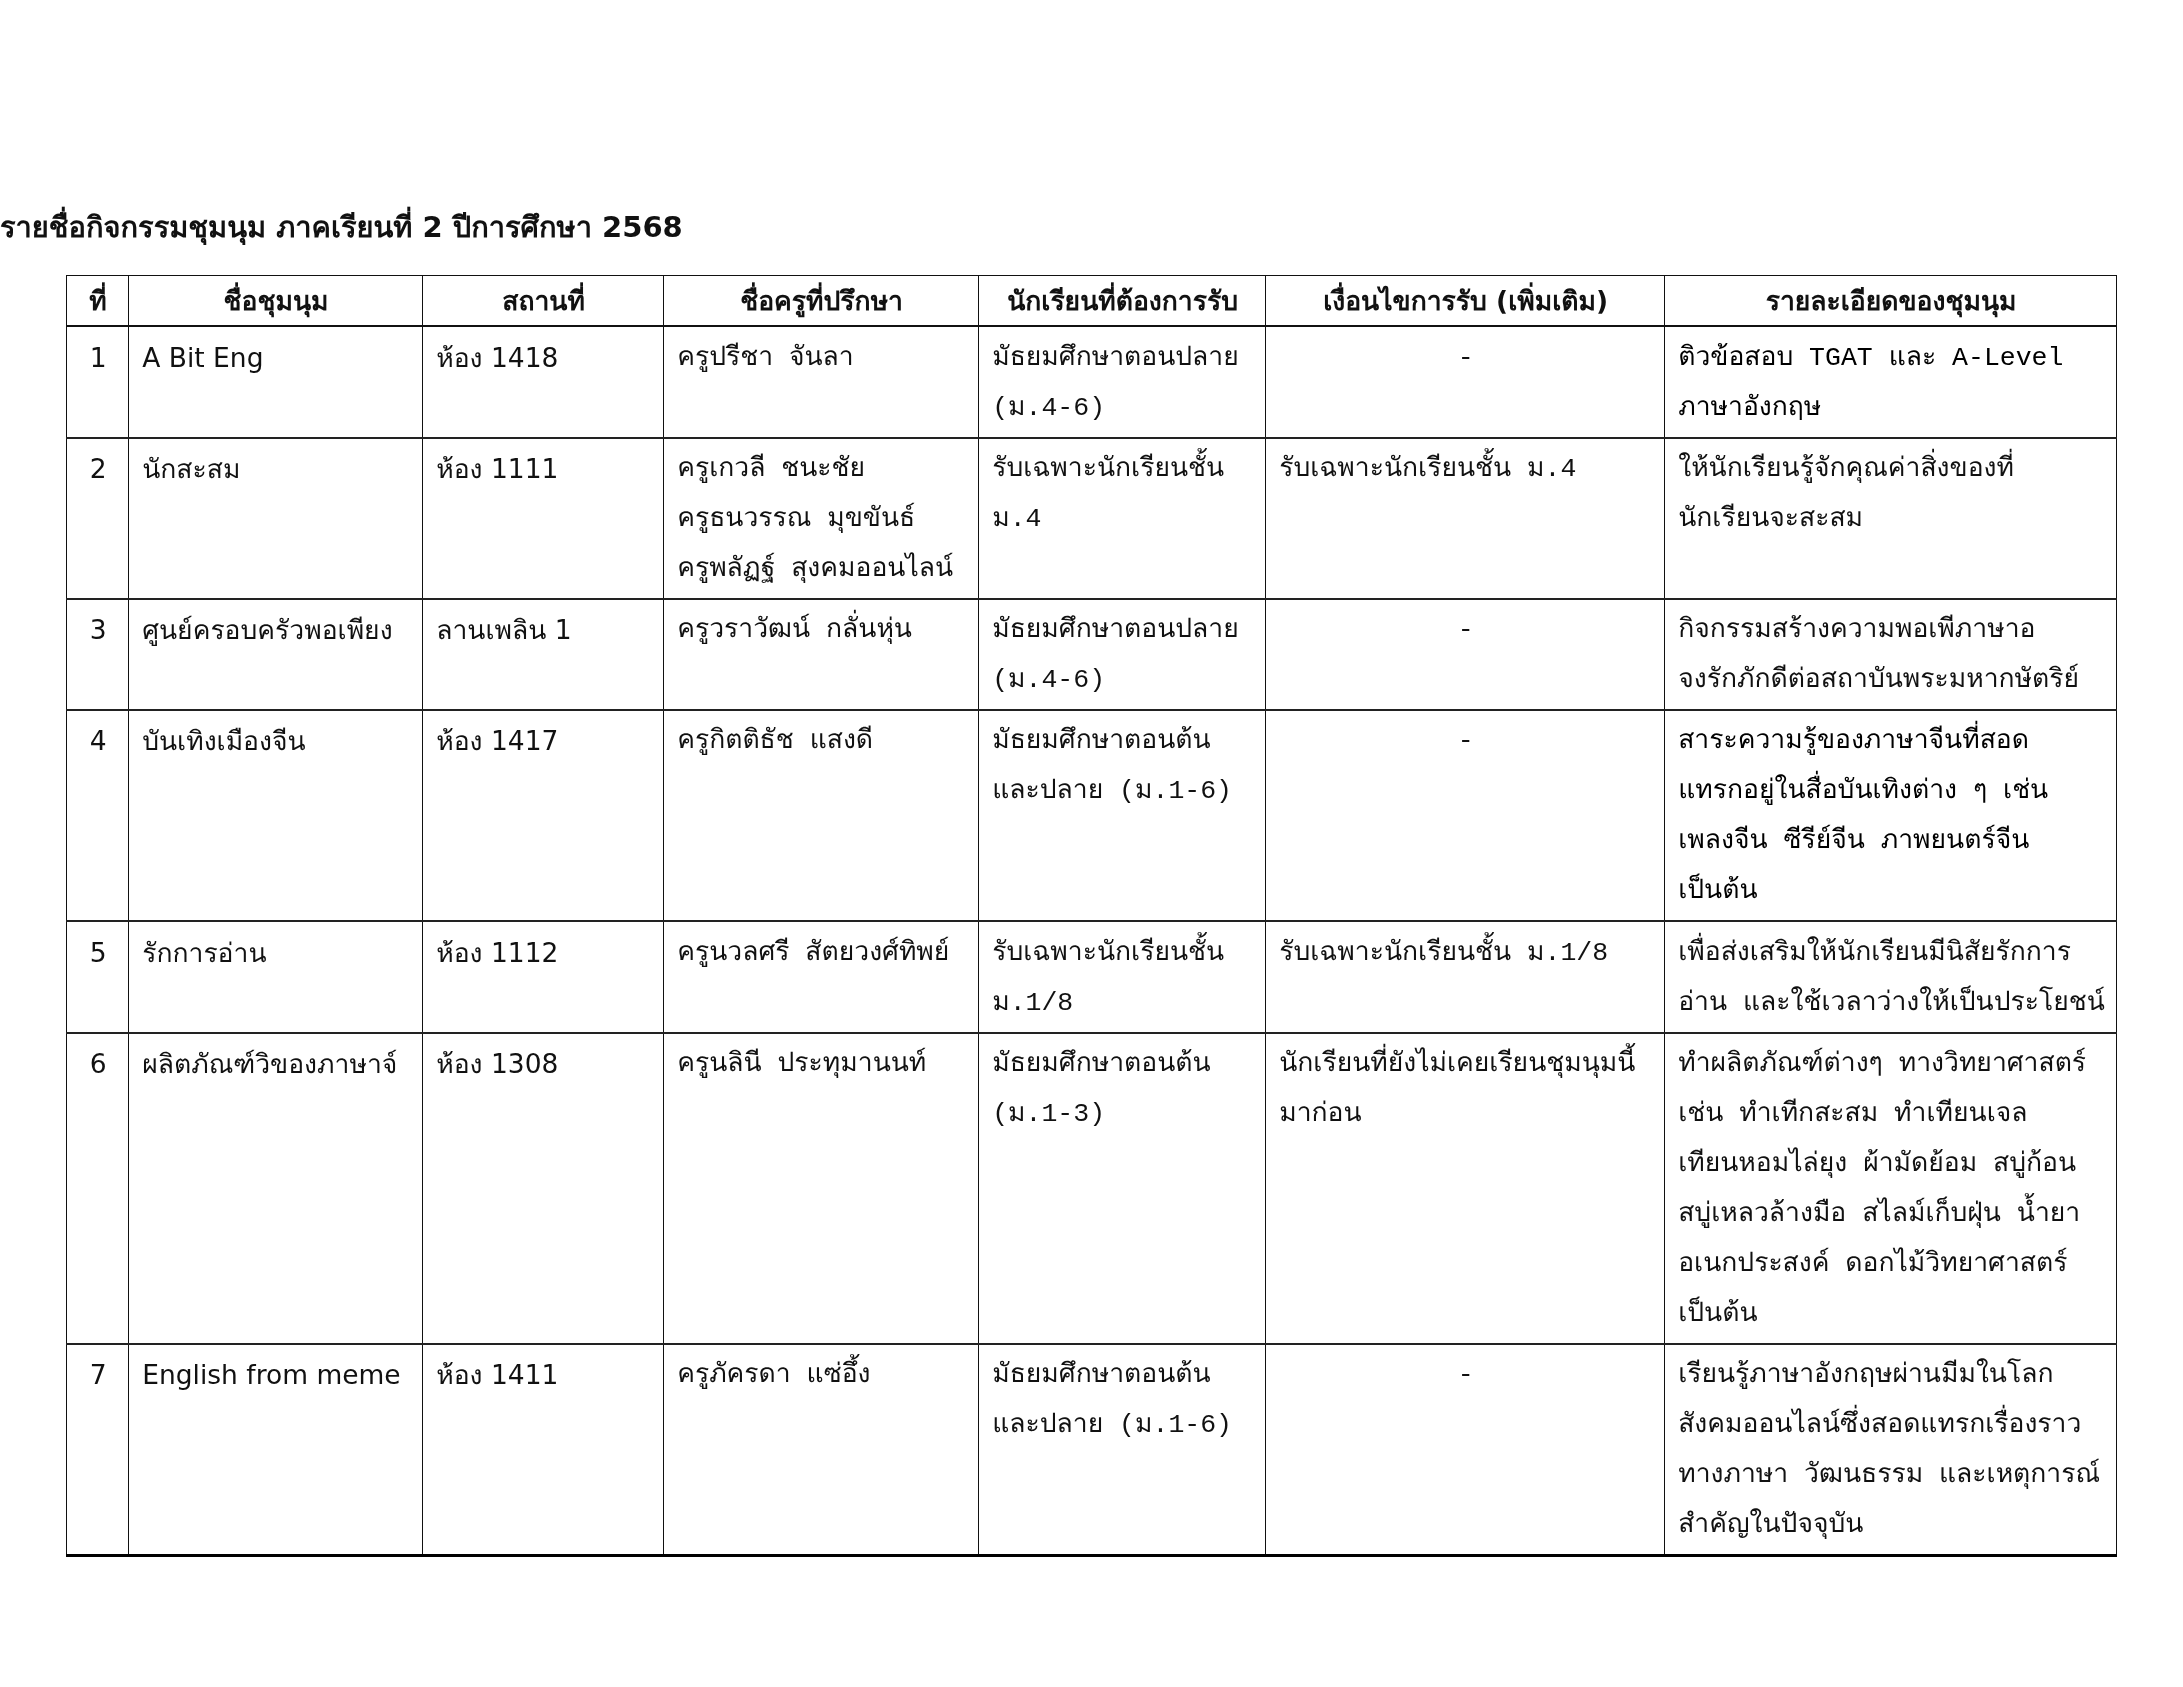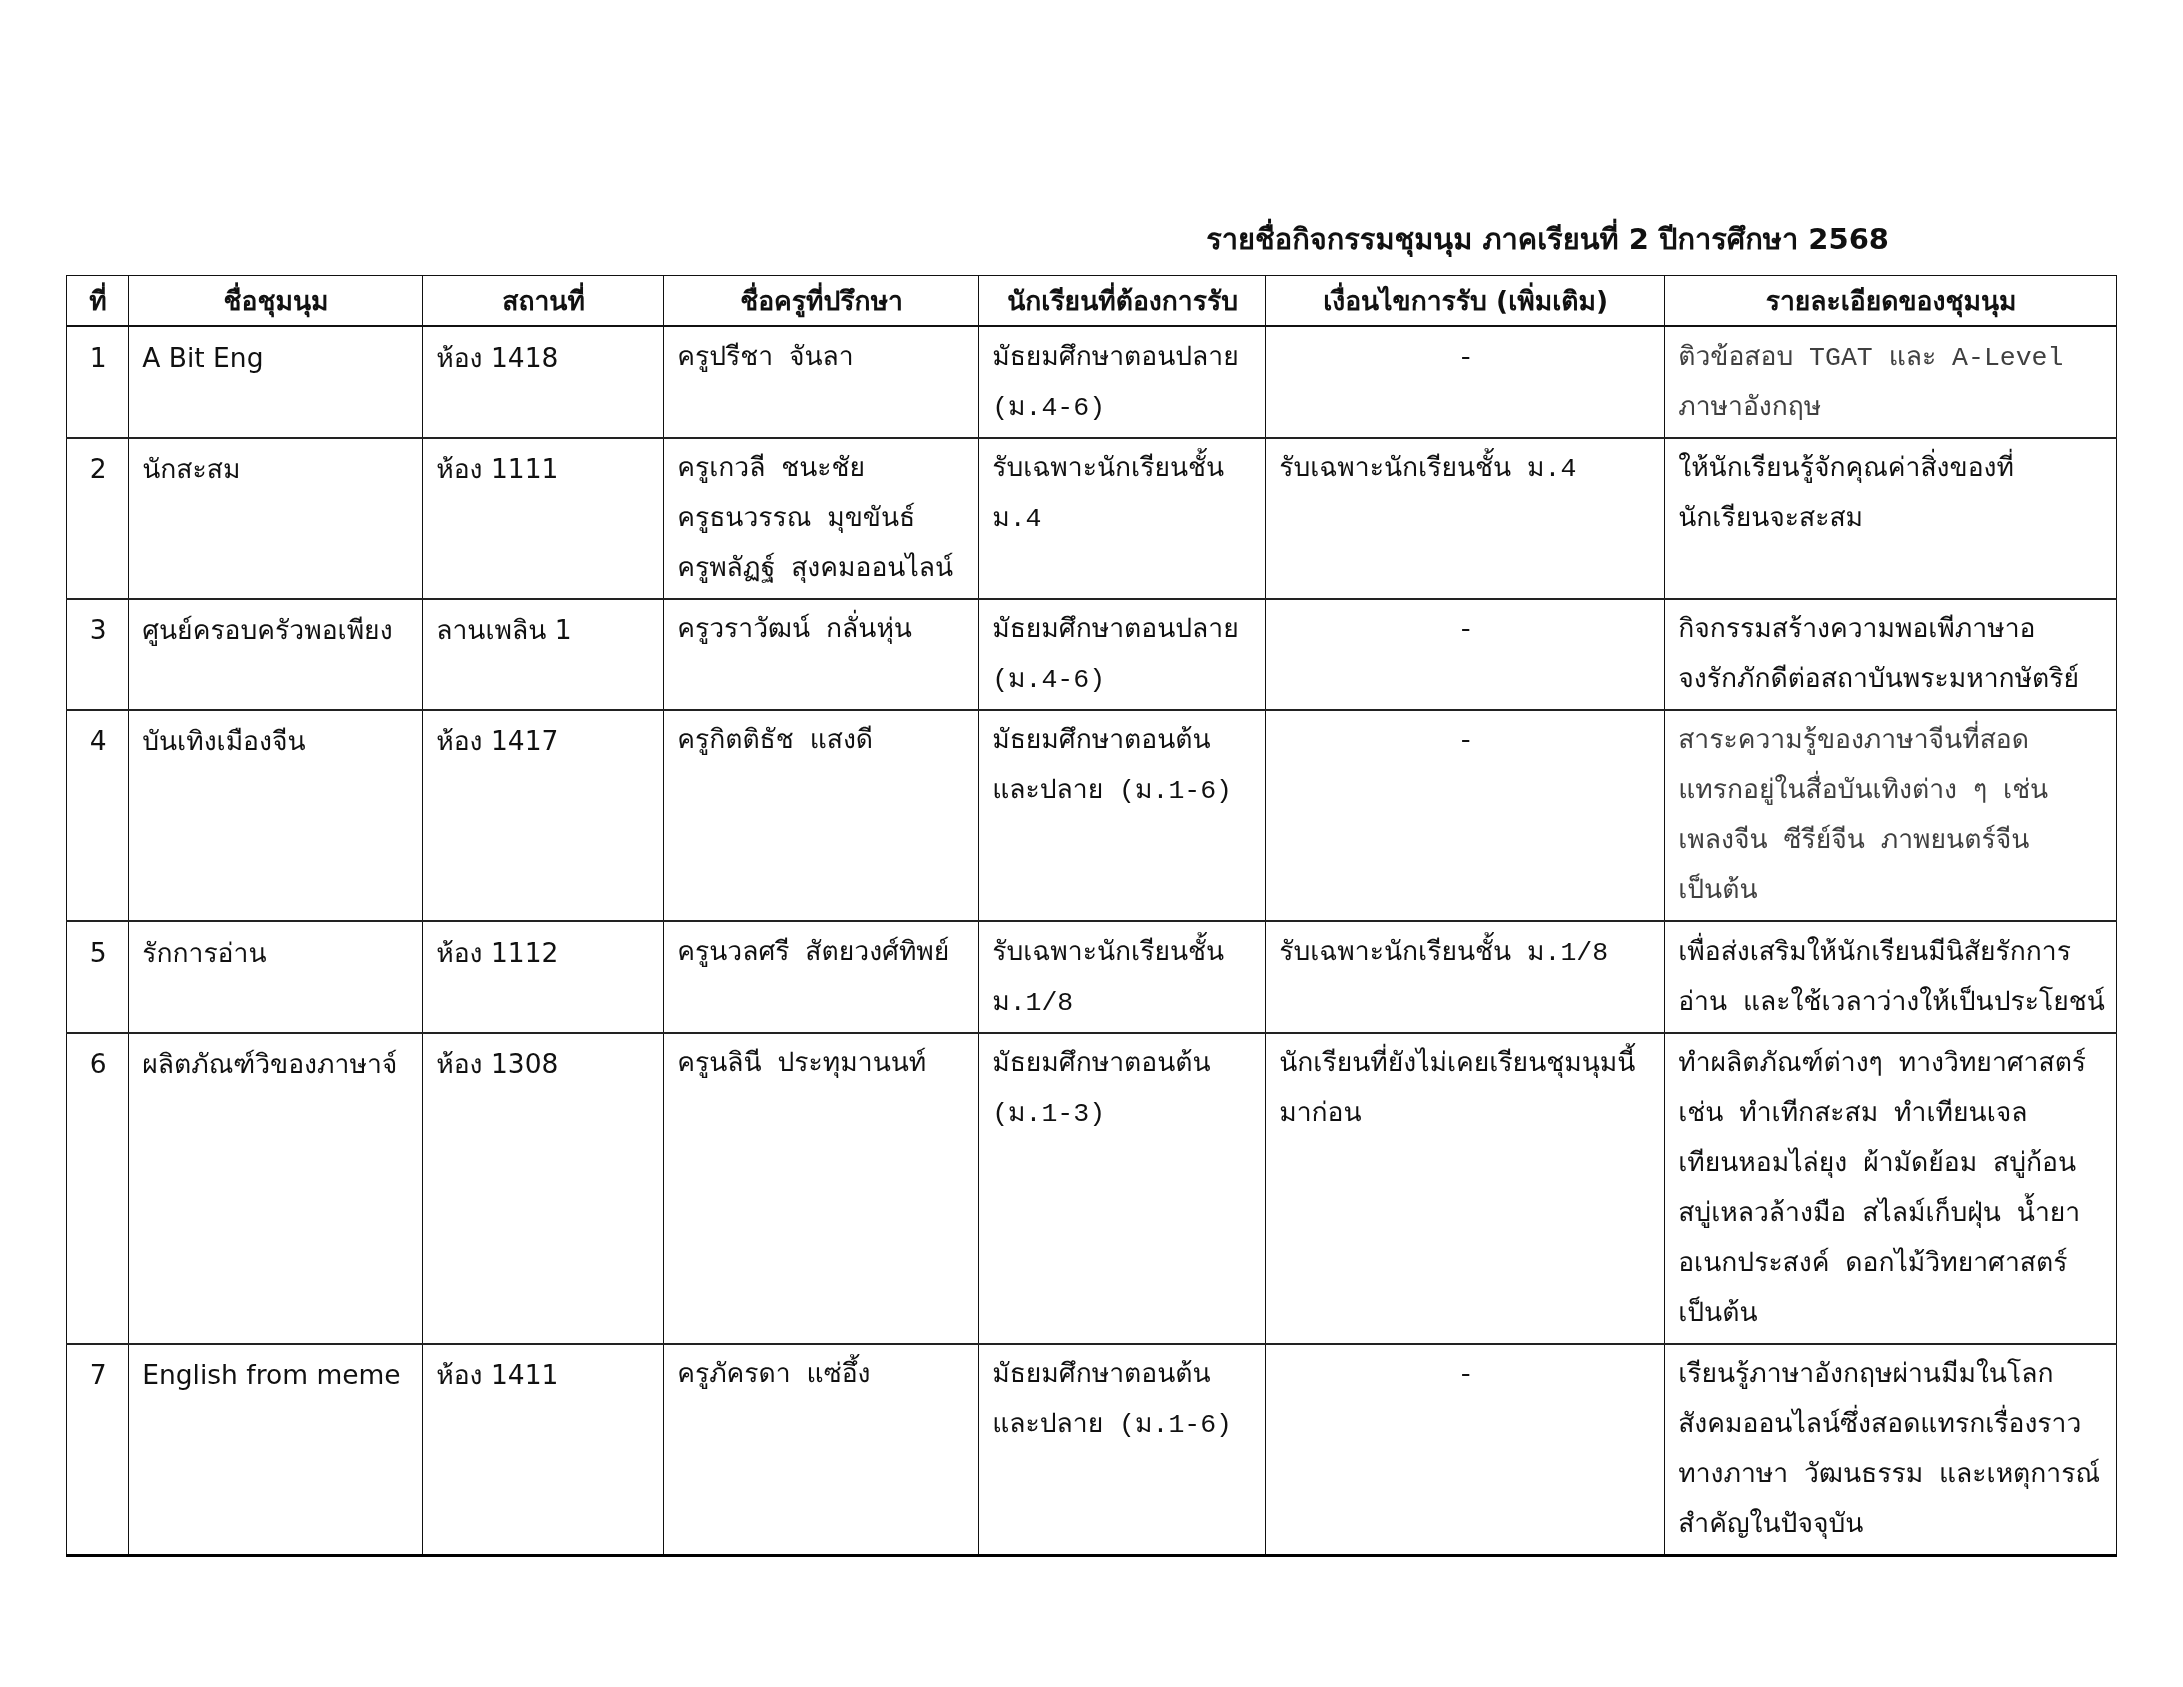--- a/index.html
+++ b/index.html
@@ -3,21 +3,21 @@
 <meta charset="utf-8">
 <style>
   html, body { margin: 0; padding: 0; background: #ffffff; }
   body {
     width: 2183px; height: 1687px; position: relative; overflow: hidden;
     font-family: "DejaVu Sans", "Liberation Sans", sans-serif;
     color: #111111;
   }
   .page-title {
     position: absolute; left: 0; width: 1889px; top: 204px;
-    text-align: right; font-size: 29px; font-weight: bold; letter-spacing: 0px; margin-top: 12px;
+    text-align: left; font-size: 29px; font-weight: bold; letter-spacing: 0px;
   }
   table.clubs {
     position: absolute; left: 66px; top: 275px;
     width: 2050px; border-collapse: collapse; table-layout: fixed;
     font-size: 26.5px;
   }
   table.clubs th, table.clubs td {
     border: 1.3px solid #111111;
     vertical-align: top;
     padding: 5.3px 12px 4px 13.2px;
@@ -27,21 +27,21 @@
   table.clubs tr.head th {
     font-weight: bold; text-align: center;
     height: 40px; line-height: 40px; padding-top: 5.3px; padding-bottom: 4px;
     border-bottom: 2.6px solid #111111;
   }
   table.clubs tr.data td { border-bottom: 2.6px solid #222222; }
   table.clubs tr.data:last-child td { border-bottom: 3.3px solid #000000; }
   td.num { text-align: center; padding-left: 2.6px; padding-right: 2.6px; }
   td.center { text-align: center; }
   .line { display: block; white-space: nowrap; font-family: Liberation Mono, monospace; }
-  .muted { color: #404040; }
+  .muted { color: #000000; }
 </style>
 </head>
 <body>
 
 <div class="page-title">รายชื่อกิจกรรมชุมนุม ภาคเรียนที่ 2 ปีการศึกษา 2568</div>
 
 <table class="clubs">
   <colgroup>
     <col style="width:62px">
     <col style="width:294px">

